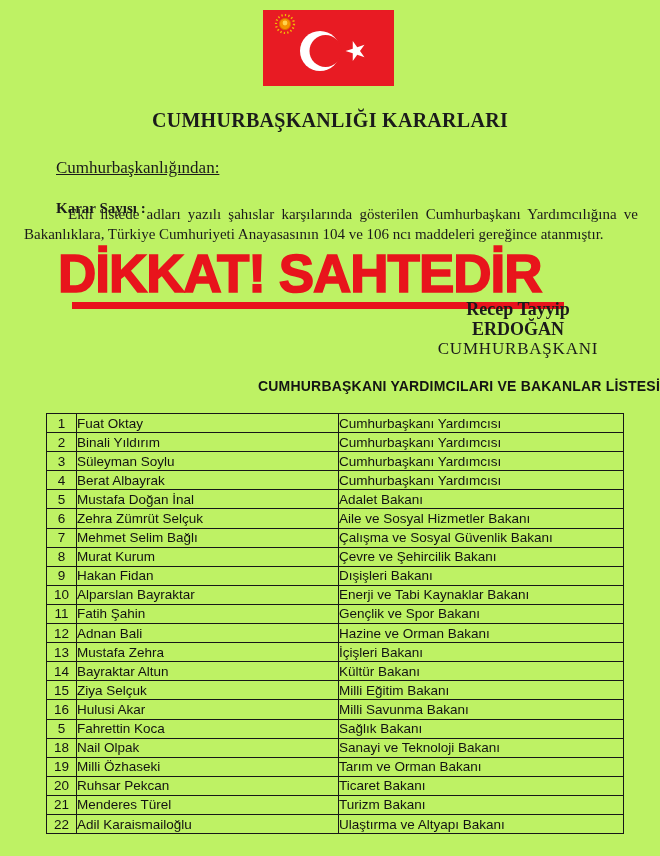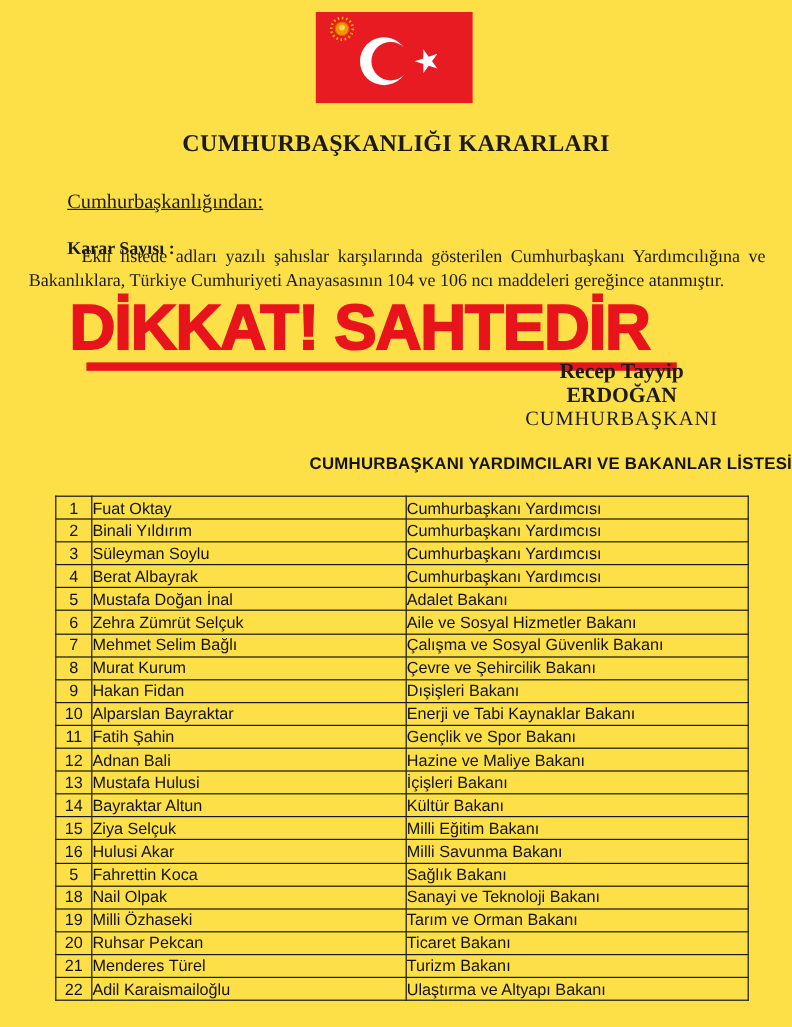--- a/index.html
+++ b/index.html
@@ -1,19 +1,19 @@
 <!DOCTYPE html>
 <html><head>
 <meta charset="utf-8">
 <style>
   html, body { margin:0; padding:0; background:#ffffff; }
   .page {
     position:relative;
     width:660px; height:856px;
-    background:#fde047;
+    background:#bef264;
     font-family:"Liberation Serif", serif;
     color:#1b1b1b;
     overflow:hidden;
   }
   .flag { position:absolute; left:263px; top:10px; width:131px; height:76px; }
 
   .doc-title {
     position:absolute; left:0; top:109px; width:100%;
     text-align:center; font-weight:bold; font-size:20px;
     letter-spacing:0.3px;
@@ -162,25 +162,25 @@
           <td class="col-role">Enerji ve Tabi Kaynaklar Bakanı</td>
         </tr>
         <tr>
           <td class="col-no">11</td>
           <td class="col-name">Fatih Şahin</td>
           <td class="col-role">Gençlik ve Spor Bakanı</td>
         </tr>
         <tr>
           <td class="col-no">12</td>
           <td class="col-name">Adnan Bali</td>
-          <td class="col-role">Hazine ve Maliye Bakanı</td>
+          <td class="col-role">Hazine ve Orman Bakanı</td>
         </tr>
         <tr>
           <td class="col-no">13</td>
-          <td class="col-name">Mustafa Hulusi</td>
+          <td class="col-name">Mustafa Zehra</td>
           <td class="col-role">İçişleri Bakanı</td>
         </tr>
         <tr>
           <td class="col-no">14</td>
           <td class="col-name">Bayraktar Altun</td>
           <td class="col-role">Kültür Bakanı</td>
         </tr>
         <tr>
           <td class="col-no">15</td>
           <td class="col-name">Ziya Selçuk</td>

